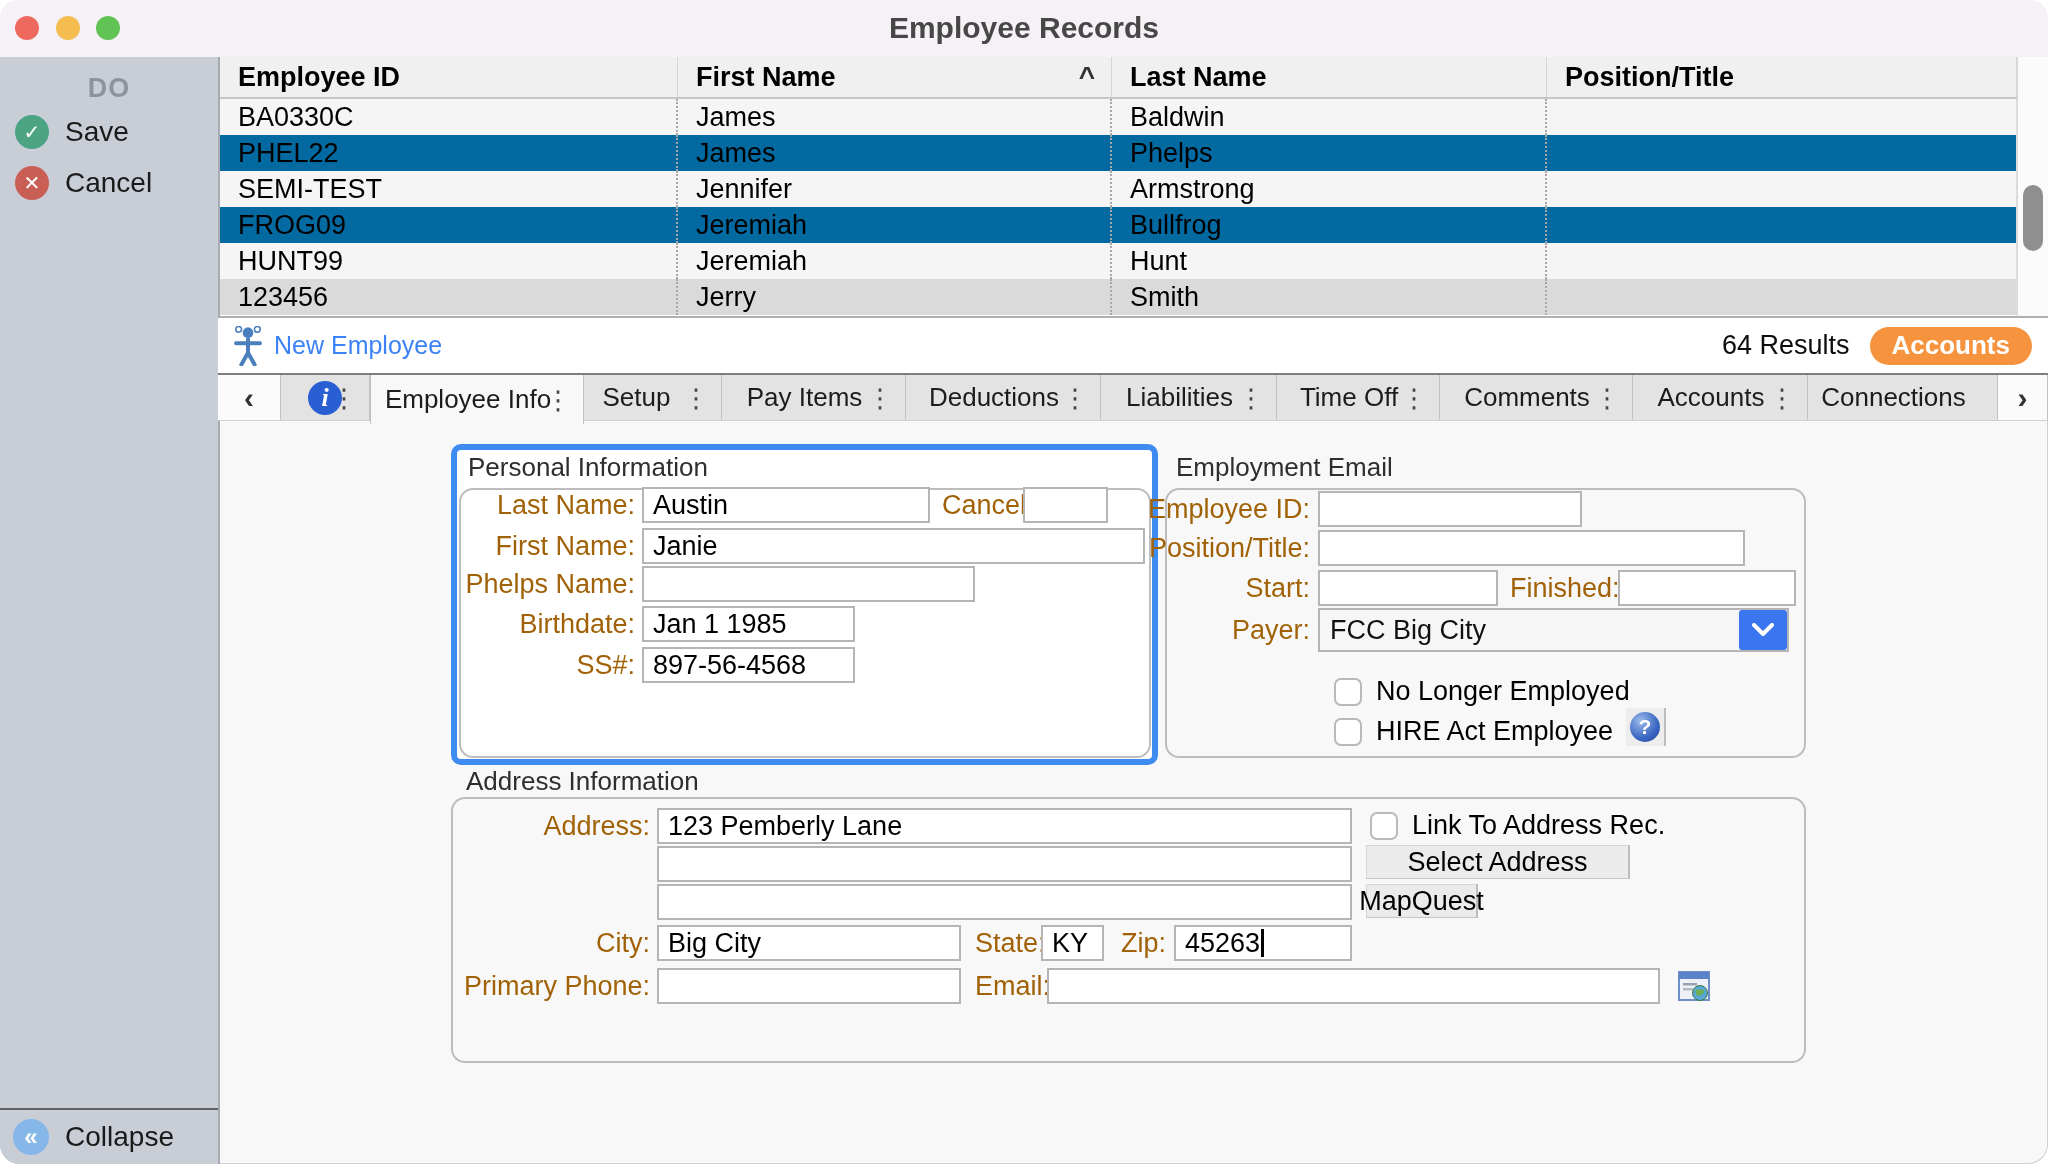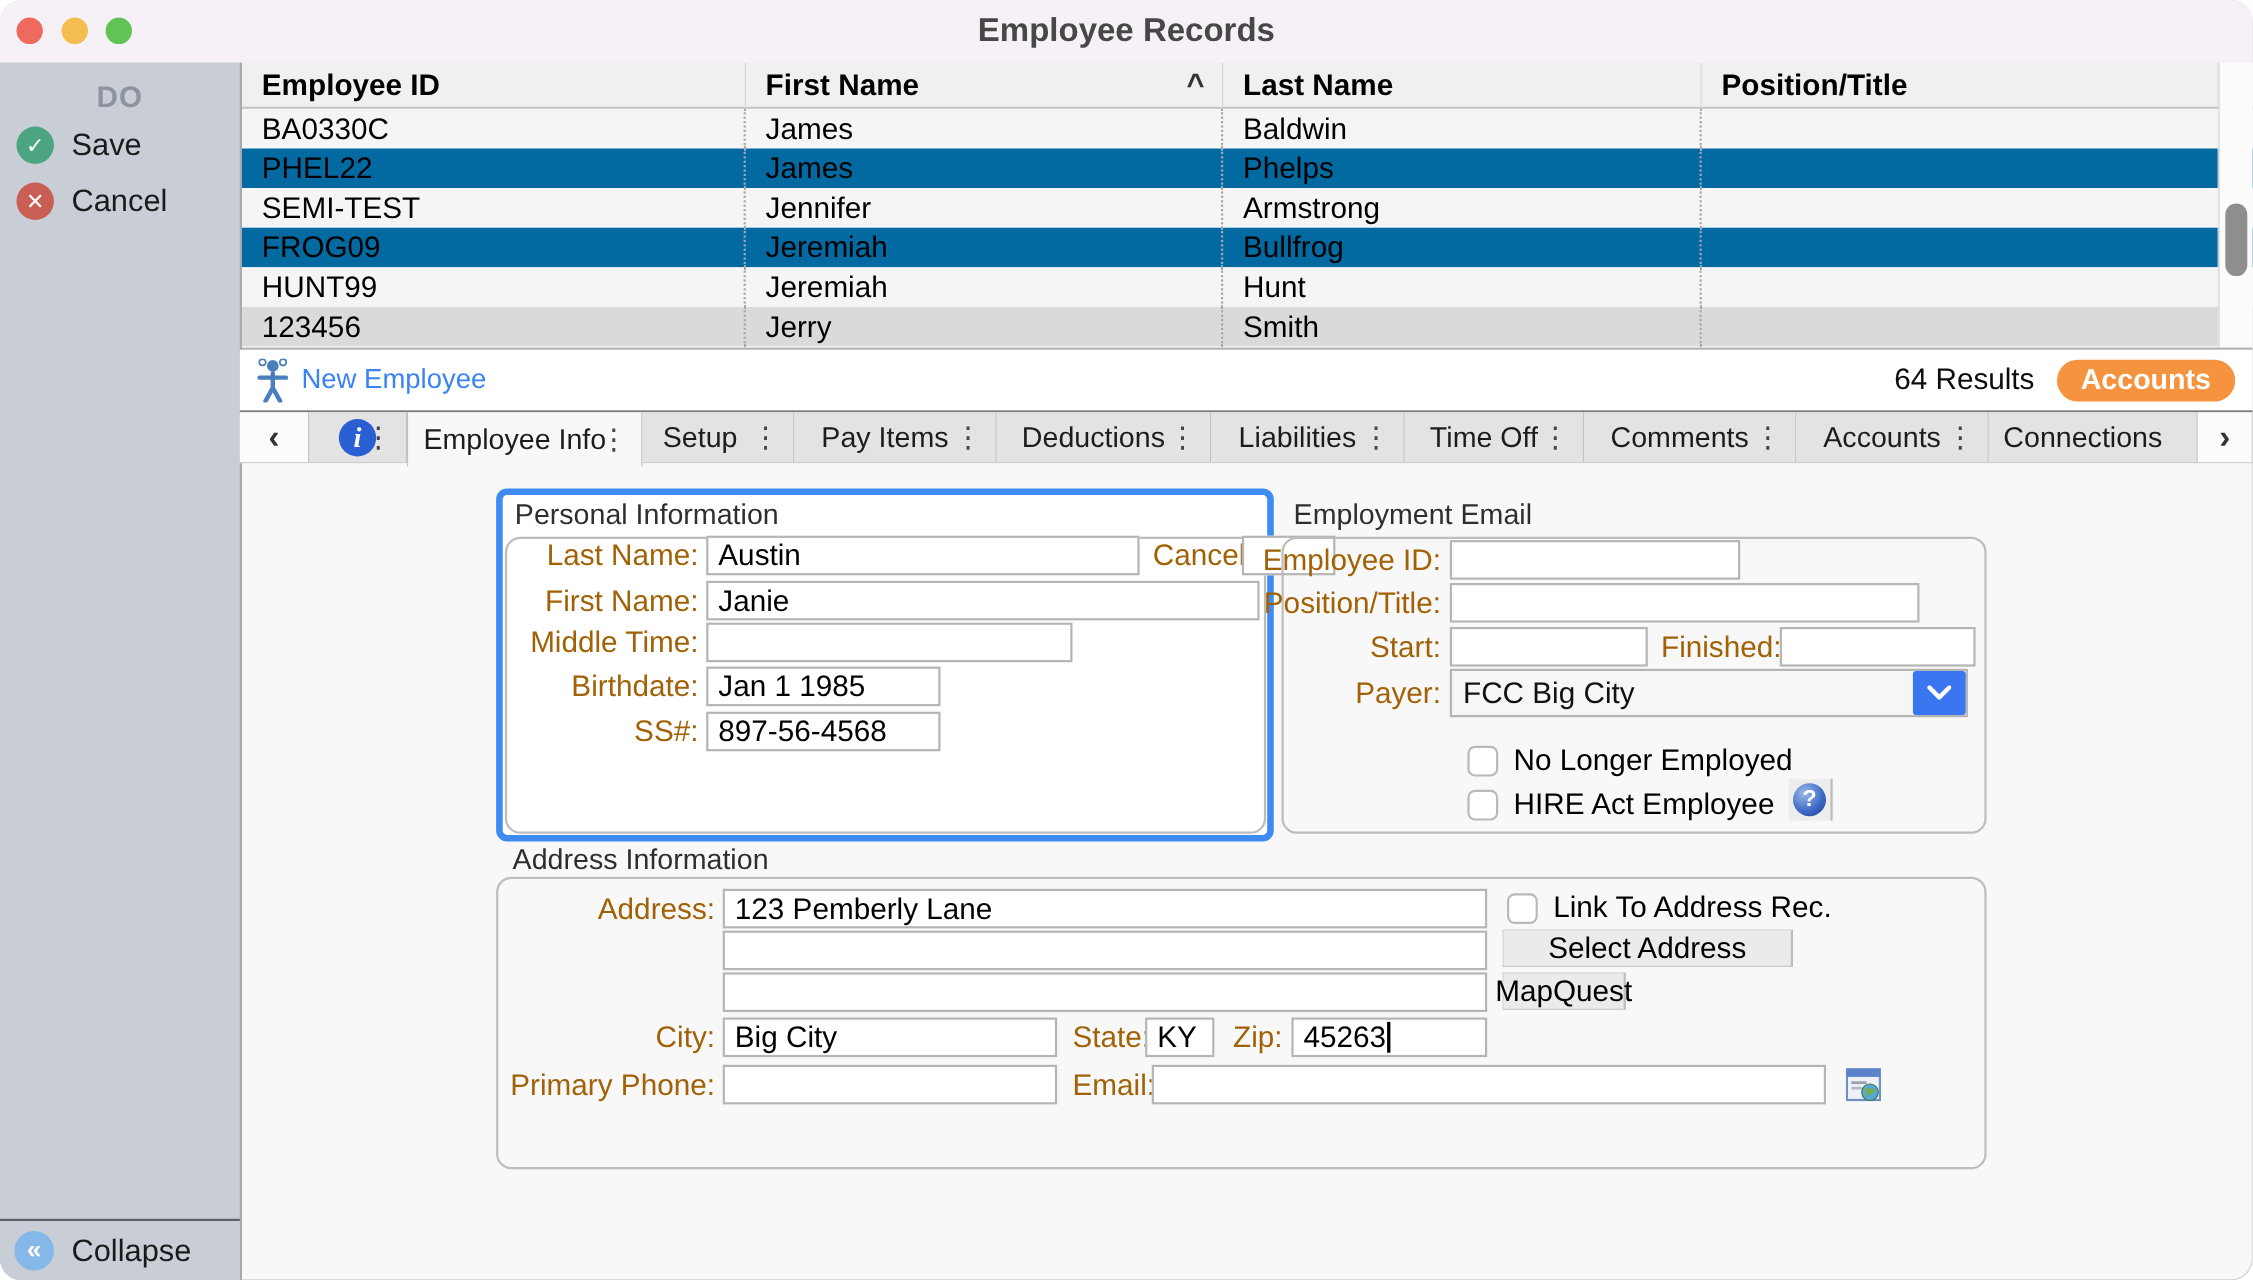--- a/index.html
+++ b/index.html
@@ -217,36 +217,36 @@
       </div>
       <div class="seg chev" style="left: 1780px; width: 50px;">›</div>
     </div>
 
   <div class="focus-ring" style="left:451px;top:444px;width:707px;height:321px;"></div>
   <div class="grp-label" style="left:468px;top:452px;">Personal Information</div>
   <div class="grp-box" style="left:459px;top:488px;width:692px;height:270px;"></div>
 
   <div class="frow" style="left:445px;top:487px;">
     <div class="flabel" style="width:190px;">Last Name:</div>
-    <div class="finput" style="margin-left:7px;width:394px;">
+    <div class="finput" style="margin-left:7px;width:288px;">
         <span>Austin</span>
       </div>
     <div class="flabel" style="margin-left:12px;width:73px;">Cancel:</div>
     <div class="finput" style="margin-left:8px;width:85px;">
         <span></span>
       </div>
   </div>
   <div class="frow" style="left:445px;top:528px;">
     <div class="flabel" style="width:190px;">First Name:</div>
     <div class="finput" style="margin-left:7px;width:503px;">
         <span>Janie</span>
       </div>
   </div>
   <div class="frow" style="left:445px;top:566px;">
-    <div class="flabel" style="width:190px;">Middle Time:</div>
+    <div class="flabel" style="width:190px;">Phelps Name:</div>
     <div class="finput" style="margin-left:7px;width:333px;">
         <span></span>
       </div>
   </div>
   <div class="frow" style="left:445px;top:606px;">
     <div class="flabel" style="width:190px;">Birthdate:</div>
     <div class="finput" style="margin-left:7px;width:213px;">
         <span>Jan 1 1985</span>
       </div>
   </div>

